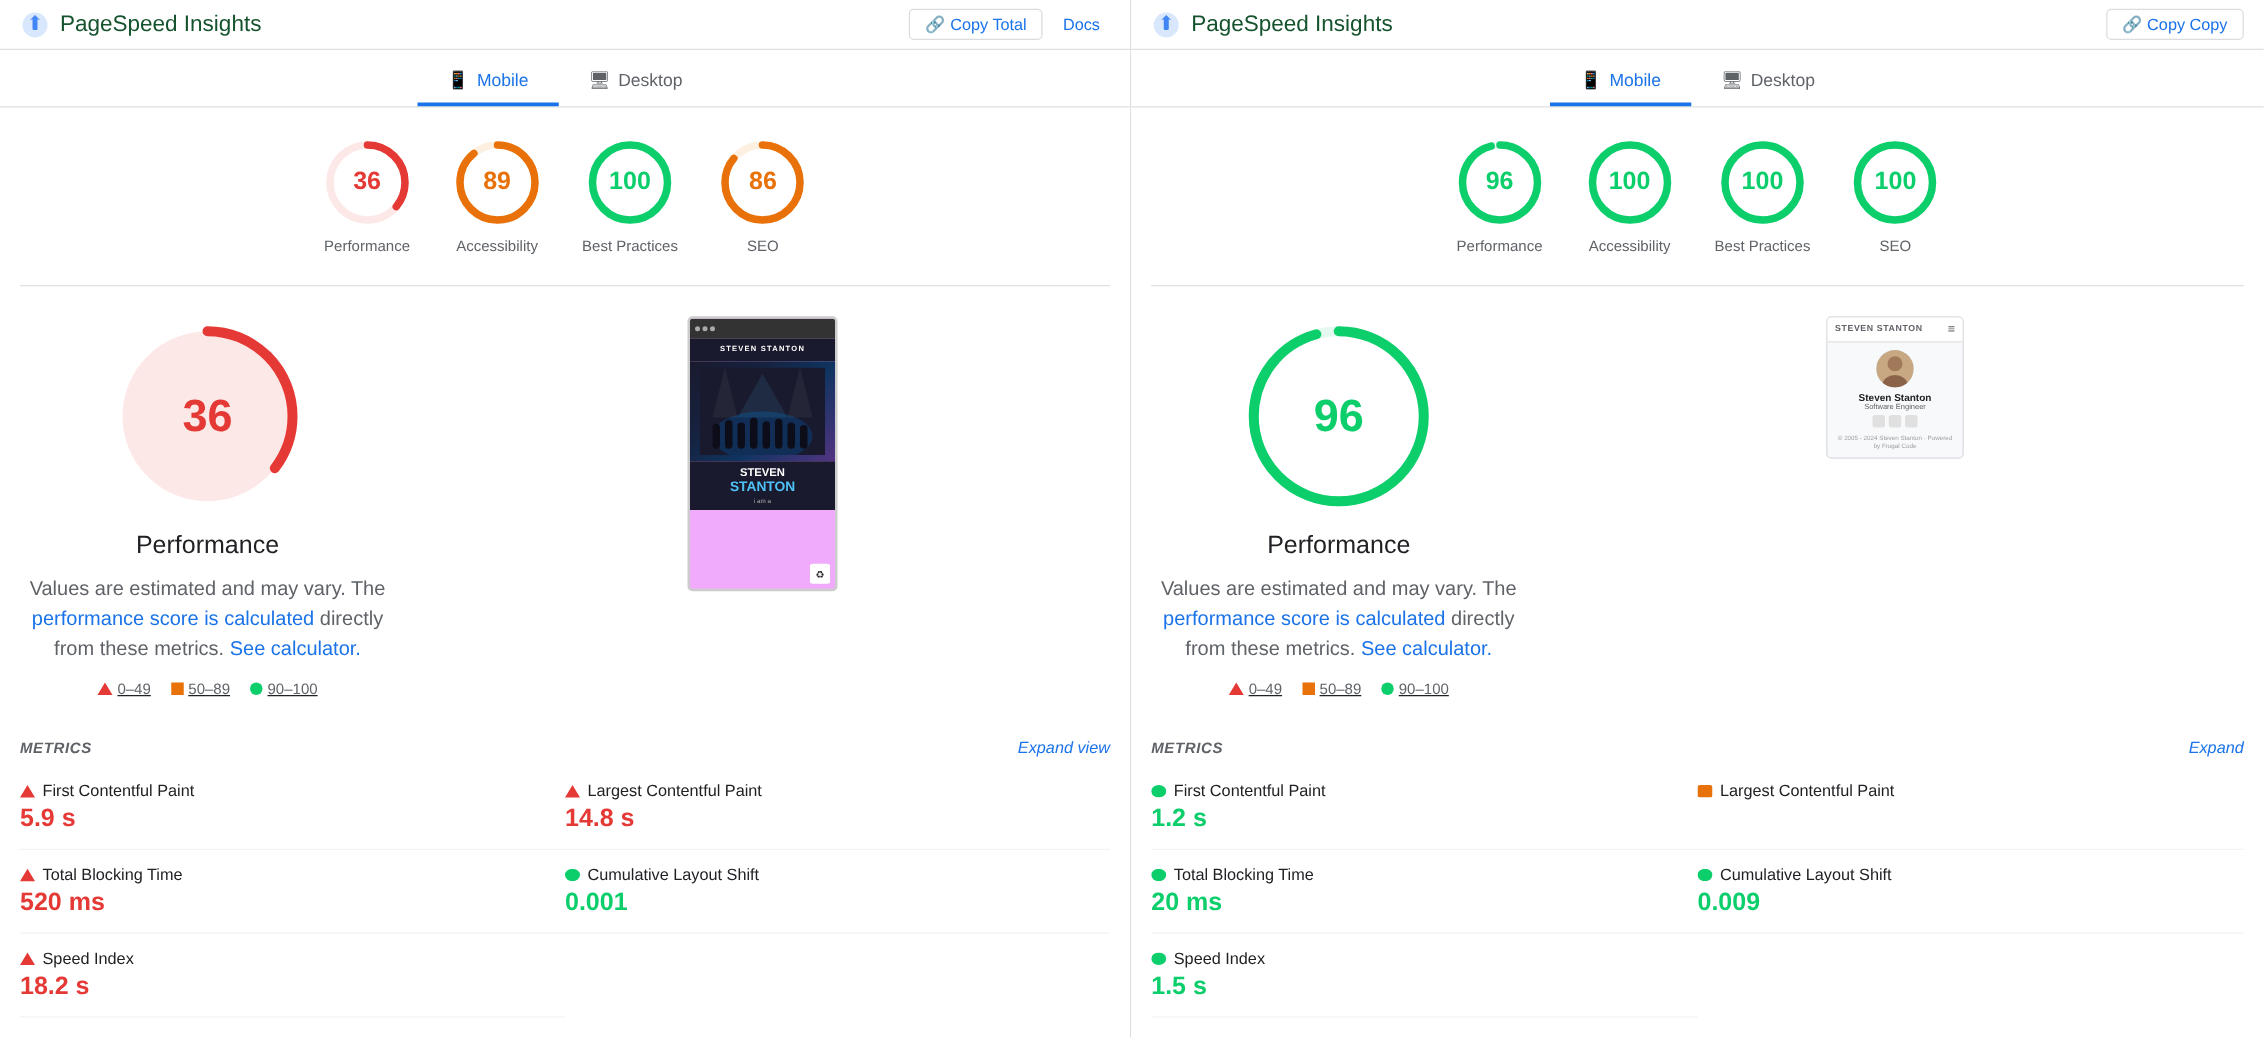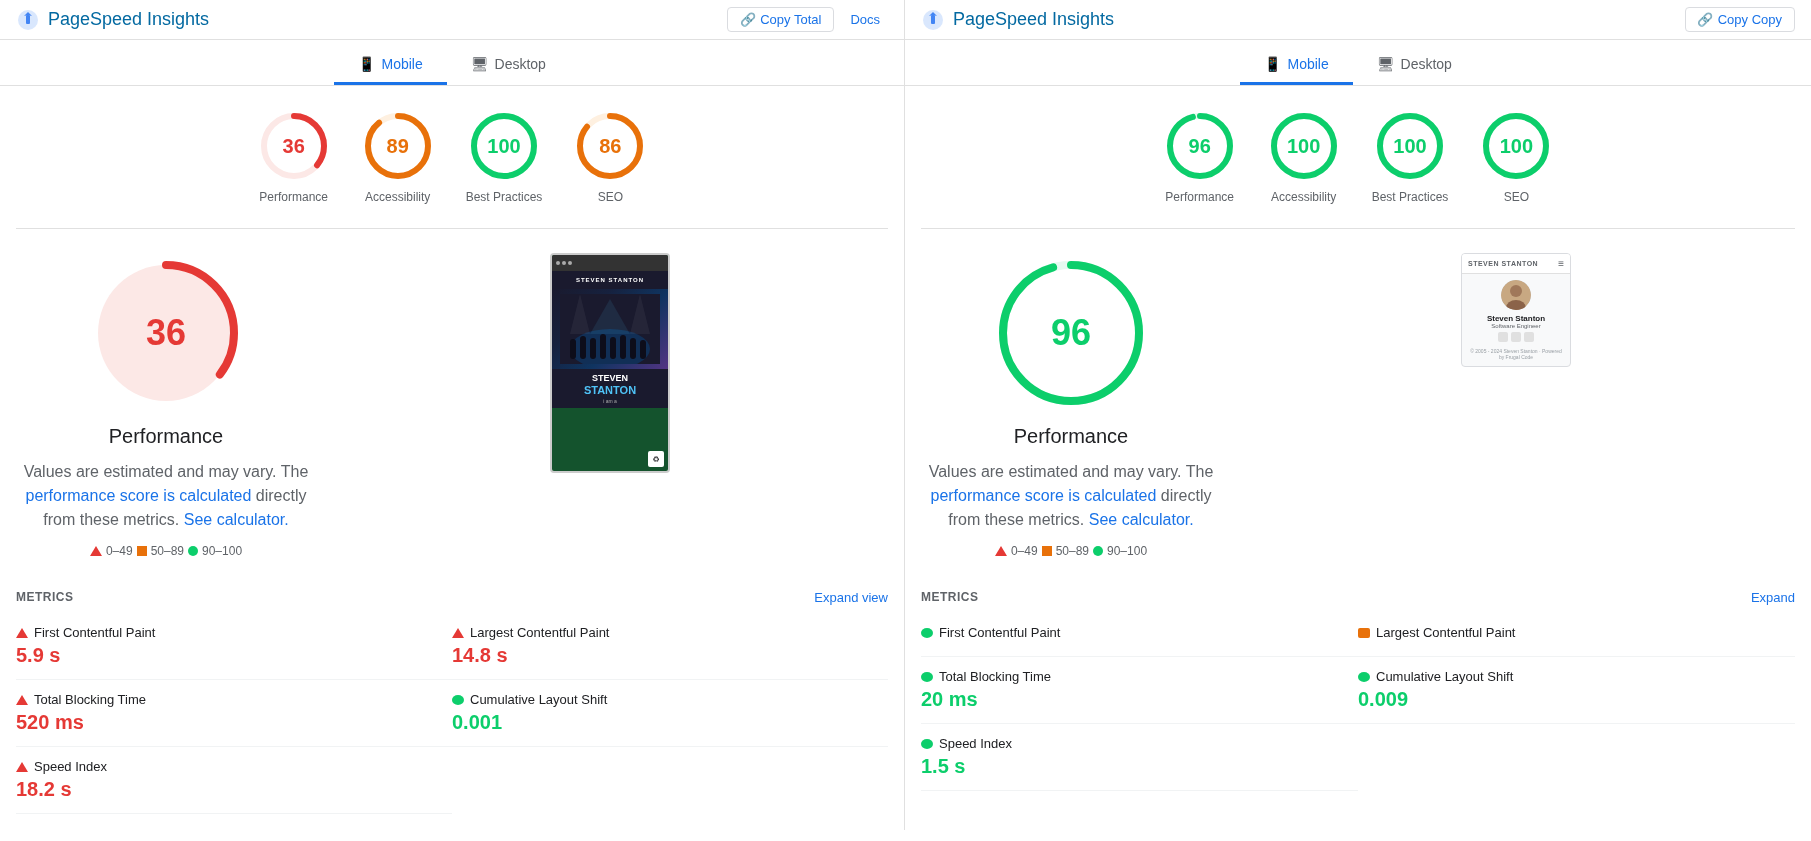--- a/index.html
+++ b/index.html
@@ -4,21 +4,21 @@
   <style>
     * { box-sizing: border-box; margin: 0; padding: 0; }
     body { font-family: 'Google Sans', Arial, sans-serif; background: #fff; font-size: 14px; color: #202124; display: flex; width: 1811px; }
 
     .panel { width: 905px; background: #fff; padding: 0; overflow: hidden; border-right: 1px solid #e0e0e0; }
     .panel-right { width: 906px; background: #fff; }
 
     .top-bar { display: flex; align-items: center; justify-content: space-between; padding: 8px 16px; border-bottom: 1px solid #e0e0e0; height: 40px; }
     .logo-area { display: flex; align-items: center; gap: 8px; }
     .logo-icon { width: 24px; height: 24px; }
-    .logo-text { font-size: 18px; font-weight: 500; color: #0369a1; }
+    .logo-text { font-size: 18px; font-weight: 500; color: #14532d; }
     .top-actions { display: flex; align-items: center; gap: 8px; }
     .copy-link-btn { display: flex; align-items: center; gap: 4px; color: #1a73e8; font-size: 13px; border: 1px solid #dadce0; border-radius: 4px; padding: 4px 12px; cursor: pointer; background: #fff; }
     .docs-btn { color: #1a73e8; font-size: 13px; padding: 4px 8px; cursor: pointer; }
 
     .tabs-row { display: flex; justify-content: center; gap: 0; padding: 8px 0 0 0; border-bottom: 1px solid #e0e0e0; }
     .tab { display: flex; align-items: center; gap: 6px; padding: 8px 24px 10px; cursor: pointer; font-size: 14px; color: #5f6368; border-bottom: 3px solid transparent; }
     .tab.active { color: #1a73e8; border-bottom: 3px solid #1a73e8; }
 
     .scores-row { display: flex; justify-content: center; gap: 32px; padding: 24px 16px; }
     .score-item { display: flex; flex-direction: column; align-items: center; gap: 8px; }
@@ -37,34 +37,34 @@
     .big-score-area { display: flex; flex-direction: column; align-items: center; flex: 0 0 300px; }
     .big-circle { position: relative; width: 160px; height: 160px; margin-bottom: 12px; }
     .big-circle svg { width: 160px; height: 160px; transform: rotate(-90deg); }
     .big-score-value { position: absolute; top: 50%; left: 50%; transform: translate(-50%, -50%); font-size: 36px; font-weight: 600; }
     .big-score-red .big-score-value { color: #e53935; }
     .big-score-title { font-size: 20px; font-weight: 500; margin-bottom: 12px; }
 
     .score-note { font-size: 16px; color: #5f6368; text-align: center; max-width: 300px; line-height: 1.5; }
     .score-note a { color: #1a73e8; text-decoration: none; }
 
-    .legend { display: flex; gap: 4px; margin-top: 12px; align-items: center; }
+    .legend { display: flex; gap: 16px; margin-top: 12px; align-items: center; text-decoration: underline; }
     .legend-item { display: flex; align-items: center; gap: 4px; font-size: 12px; color: #5f6368; }
     .legend-dot { width: 10px; height: 10px; border-radius: 50%; }
     .legend-triangle { width: 0; height: 0; border-left: 6px solid transparent; border-right: 6px solid transparent; border-bottom: 10px solid #e53935; }
     .legend-square { width: 10px; height: 10px; background: #e8710a; }
 
     .screenshot-area { flex: 1; display: flex; justify-content: center; align-items: flex-start; }
-    .screenshot-mock { width: 120px; height: 220px; background: #14532d; border-radius: 4px; overflow: hidden; position: relative; border: 2px solid #ccc; }
+    .screenshot-mock { width: 120px; height: 220px; background: #f0abfc; border-radius: 4px; overflow: hidden; position: relative; border: 2px solid #ccc; }
     .screenshot-top-bar { background: #333; height: 16px; display: flex; align-items: center; padding: 0 4px; gap: 2px; }
     .screenshot-dot { width: 4px; height: 4px; border-radius: 50%; background: #aaa; }
     .concert-art { width: 100%; height: 80px; background: linear-gradient(135deg, #1a1a2e 0%, #16213e 30%, #0f3460 60%, #533483 100%); display: flex; align-items: center; justify-content: center; }
 
     .metrics-section { padding: 0 16px 16px; }
-    .metrics-header { display: flex; justify-content: space-between; align-items: flex-start; padding: 8px 0; }
+    .metrics-header { display: flex; justify-content: space-between; align-items: flex-end; padding: 8px 0; font-style: italic; }
     .metrics-title { font-size: 12px; font-weight: 600; color: #5f6368; letter-spacing: 0.5px; text-transform: uppercase; }
     .expand-btn { font-size: 13px; color: #1a73e8; cursor: pointer; }
 
     .metrics-grid { display: grid; grid-template-columns: 1fr 1fr; gap: 0; }
     .metric-item { padding: 12px 0; border-bottom: 1px solid #f1f3f4; }
     .metric-header { display: flex; align-items: center; gap: 6px; margin-bottom: 4px; }
     .metric-indicator { width: 0; height: 0; border-left: 6px solid transparent; border-right: 6px solid transparent; }
     .metric-indicator.red { border-bottom: 10px solid #e53935; }
     .metric-indicator.green { width: 10px; height: 10px; border-radius: 50%; background: #0cce6b; }
     .metric-indicator.orange { width: 10px; height: 10px; background: #e8710a; border-radius: 2px; }
@@ -435,20 +435,21 @@
       <span class="metrics-title">METRICS</span>
       <span class="expand-btn">Expand</span>
     </div>
     <div class="metrics-grid-right">
 
       <div class="metric-item">
         <div class="metric-header">
           <div class="metric-indicator green"></div>
           <span class="metric-name">First Contentful Paint</span>
         </div>
+        <div class="metric-value green">1.2 s</div>
       </div>
 
       <div class="metric-item">
         <div class="metric-header">
           <div class="metric-indicator orange"></div>
           <span class="metric-name">Largest Contentful Paint</span>
         </div>
       </div>
 
       <div class="metric-item">

